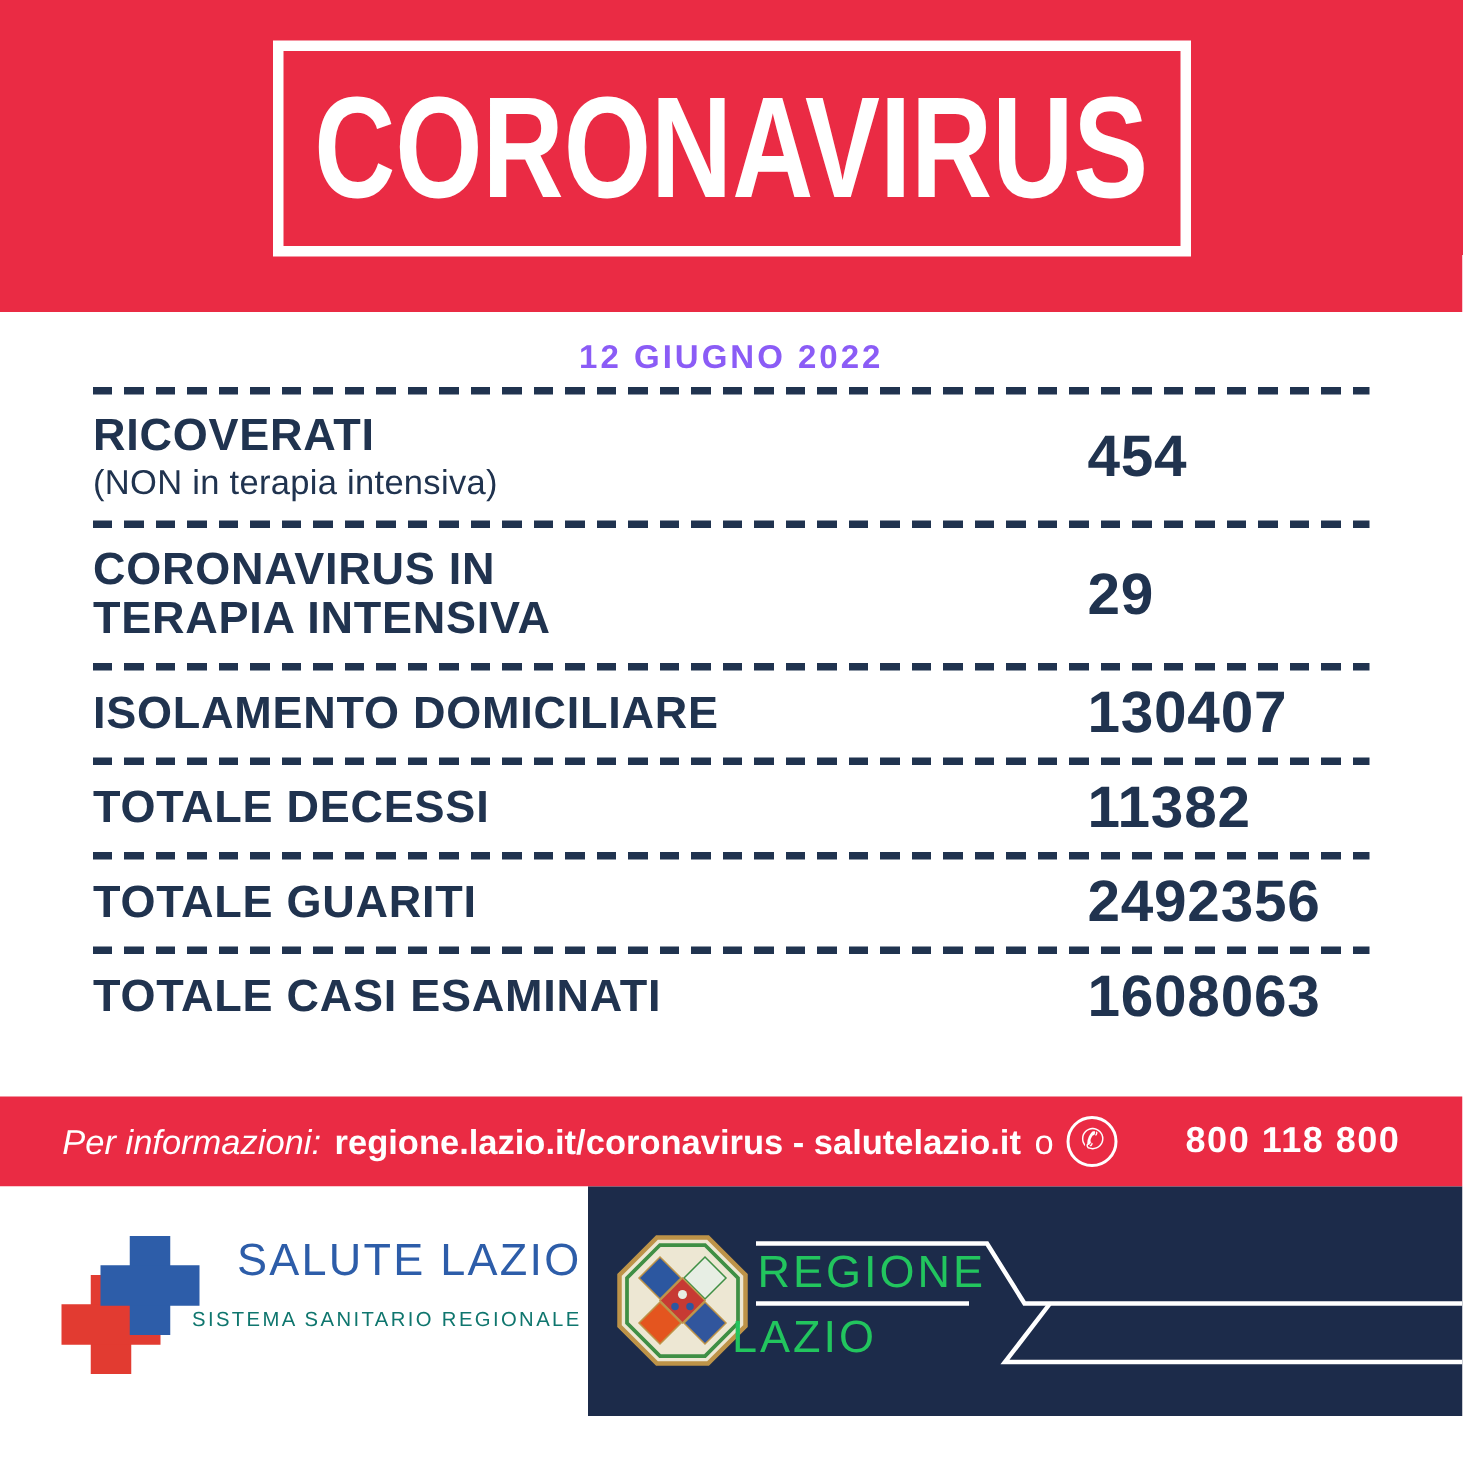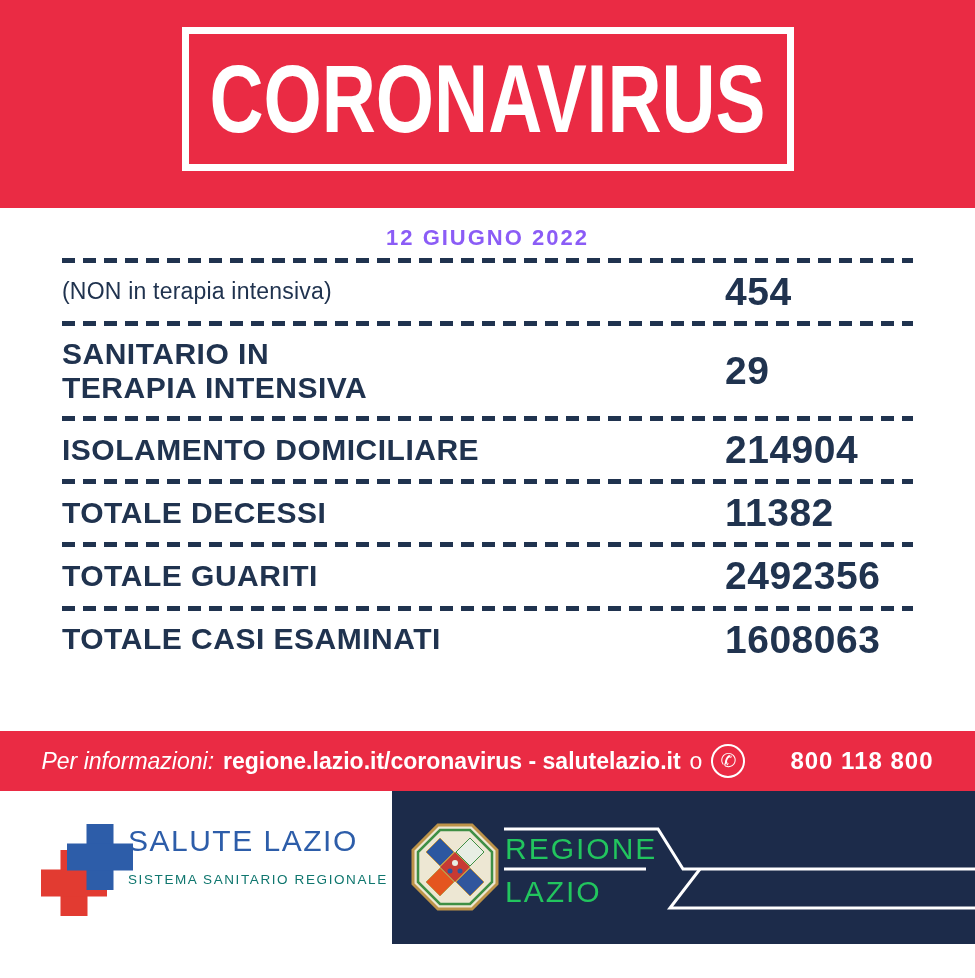--- a/index.html
+++ b/index.html
@@ -28,31 +28,31 @@
   .footer-group{margin-top:auto;}
   .info-bar{height:60px;background:#ea2b44;display:flex;align-items:center;justify-content:center;gap:9px;color:#ffffff;font-size:23px;white-space:nowrap;}
   .info-prefix{font-weight:400;font-style:italic;}
   .info-links{font-weight:700;}
   .info-connector{font-weight:400;}
   .phone-badge{width:34px;height:34px;border:2.5px solid #ffffff;border-radius:50%;box-sizing:border-box;display:flex;align-items:center;justify-content:center;}
   .phone-glyph{font-family:"DejaVu Sans",sans-serif;font-size:19px;line-height:1;color:#ffffff;transform:translateY(-1px);}
   .info-phone{font-weight:700;font-size:24px;letter-spacing:1px;margin-left:36px;}
 
   
-  .bottom{height:153px;display:flex;}
+  .bottom{height:153px;display:flex;text-align:right;}
   .salute-panel{width:392px;background:#ffffff;position:relative;flex-shrink:0;}
   .salute-cross{position:absolute;left:34px;top:22px;}
   .salute-text{position:absolute;left:128px;top:33px;}
   .salute-title{color:#2d5da9;font-size:30px;font-weight:400;letter-spacing:1.5px;white-space:nowrap;}
   .salute-subtitle{color:#0f766e;font-size:13.5px;font-weight:400;letter-spacing:1.6px;margin-top:14px;white-space:nowrap;}
   .regione-panel{flex:1;background:#1c2b4a;position:relative;}
   .regione-lines{position:absolute;left:0;top:0;width:583px;height:153px;}
   .regione-word{position:absolute;color:#22c55e;font-weight:400;letter-spacing:2px;line-height:1;white-space:nowrap;}
   .regione-word.l1{left:113px;top:43px;font-size:30px;}
-  .regione-word.l2{left:113px;top:86px;font-size:30px;}
+  .regione-word.l2{left:96px;top:86px;font-size:30px;}
   .regione-emblem{position:absolute;left:18px;top:32px;}
 </style>
 </head>
 <body>
 
 <div class="page">
 
   <div class="band-top">
     <div class="corona-box">
       <div class="corona-title">CORONAVIRUS</div>
@@ -60,40 +60,41 @@
   </div>
 
   <div class="date-line">12 GIUGNO 2022</div>
 
   <div class="stats">
 
     <div class="dashed-divider"></div>
 
     <div class="stat-row">
       <div class="stat-labels">
+        <span class="stat-label">RICOVERATI</span>
         <span class="stat-sublabel">(NON in terapia intensiva)</span>
       </div>
       <div class="stat-value">454</div>
     </div>
     <div class="dashed-divider"></div>
 
     <div class="stat-row">
       <div class="stat-labels">
-        <span class="stat-label">SANITARIO IN</span>
+        <span class="stat-label">CORONAVIRUS IN</span>
         <span class="stat-label">TERAPIA INTENSIVA</span>
       </div>
       <div class="stat-value">29</div>
     </div>
     <div class="dashed-divider"></div>
 
     <div class="stat-row">
       <div class="stat-labels">
         <span class="stat-label">ISOLAMENTO DOMICILIARE</span>
       </div>
-      <div class="stat-value">214904</div>
+      <div class="stat-value">130407</div>
     </div>
     <div class="dashed-divider"></div>
 
     <div class="stat-row">
       <div class="stat-labels">
         <span class="stat-label">TOTALE DECESSI</span>
       </div>
       <div class="stat-value">11382</div>
     </div>
     <div class="dashed-divider"></div>

